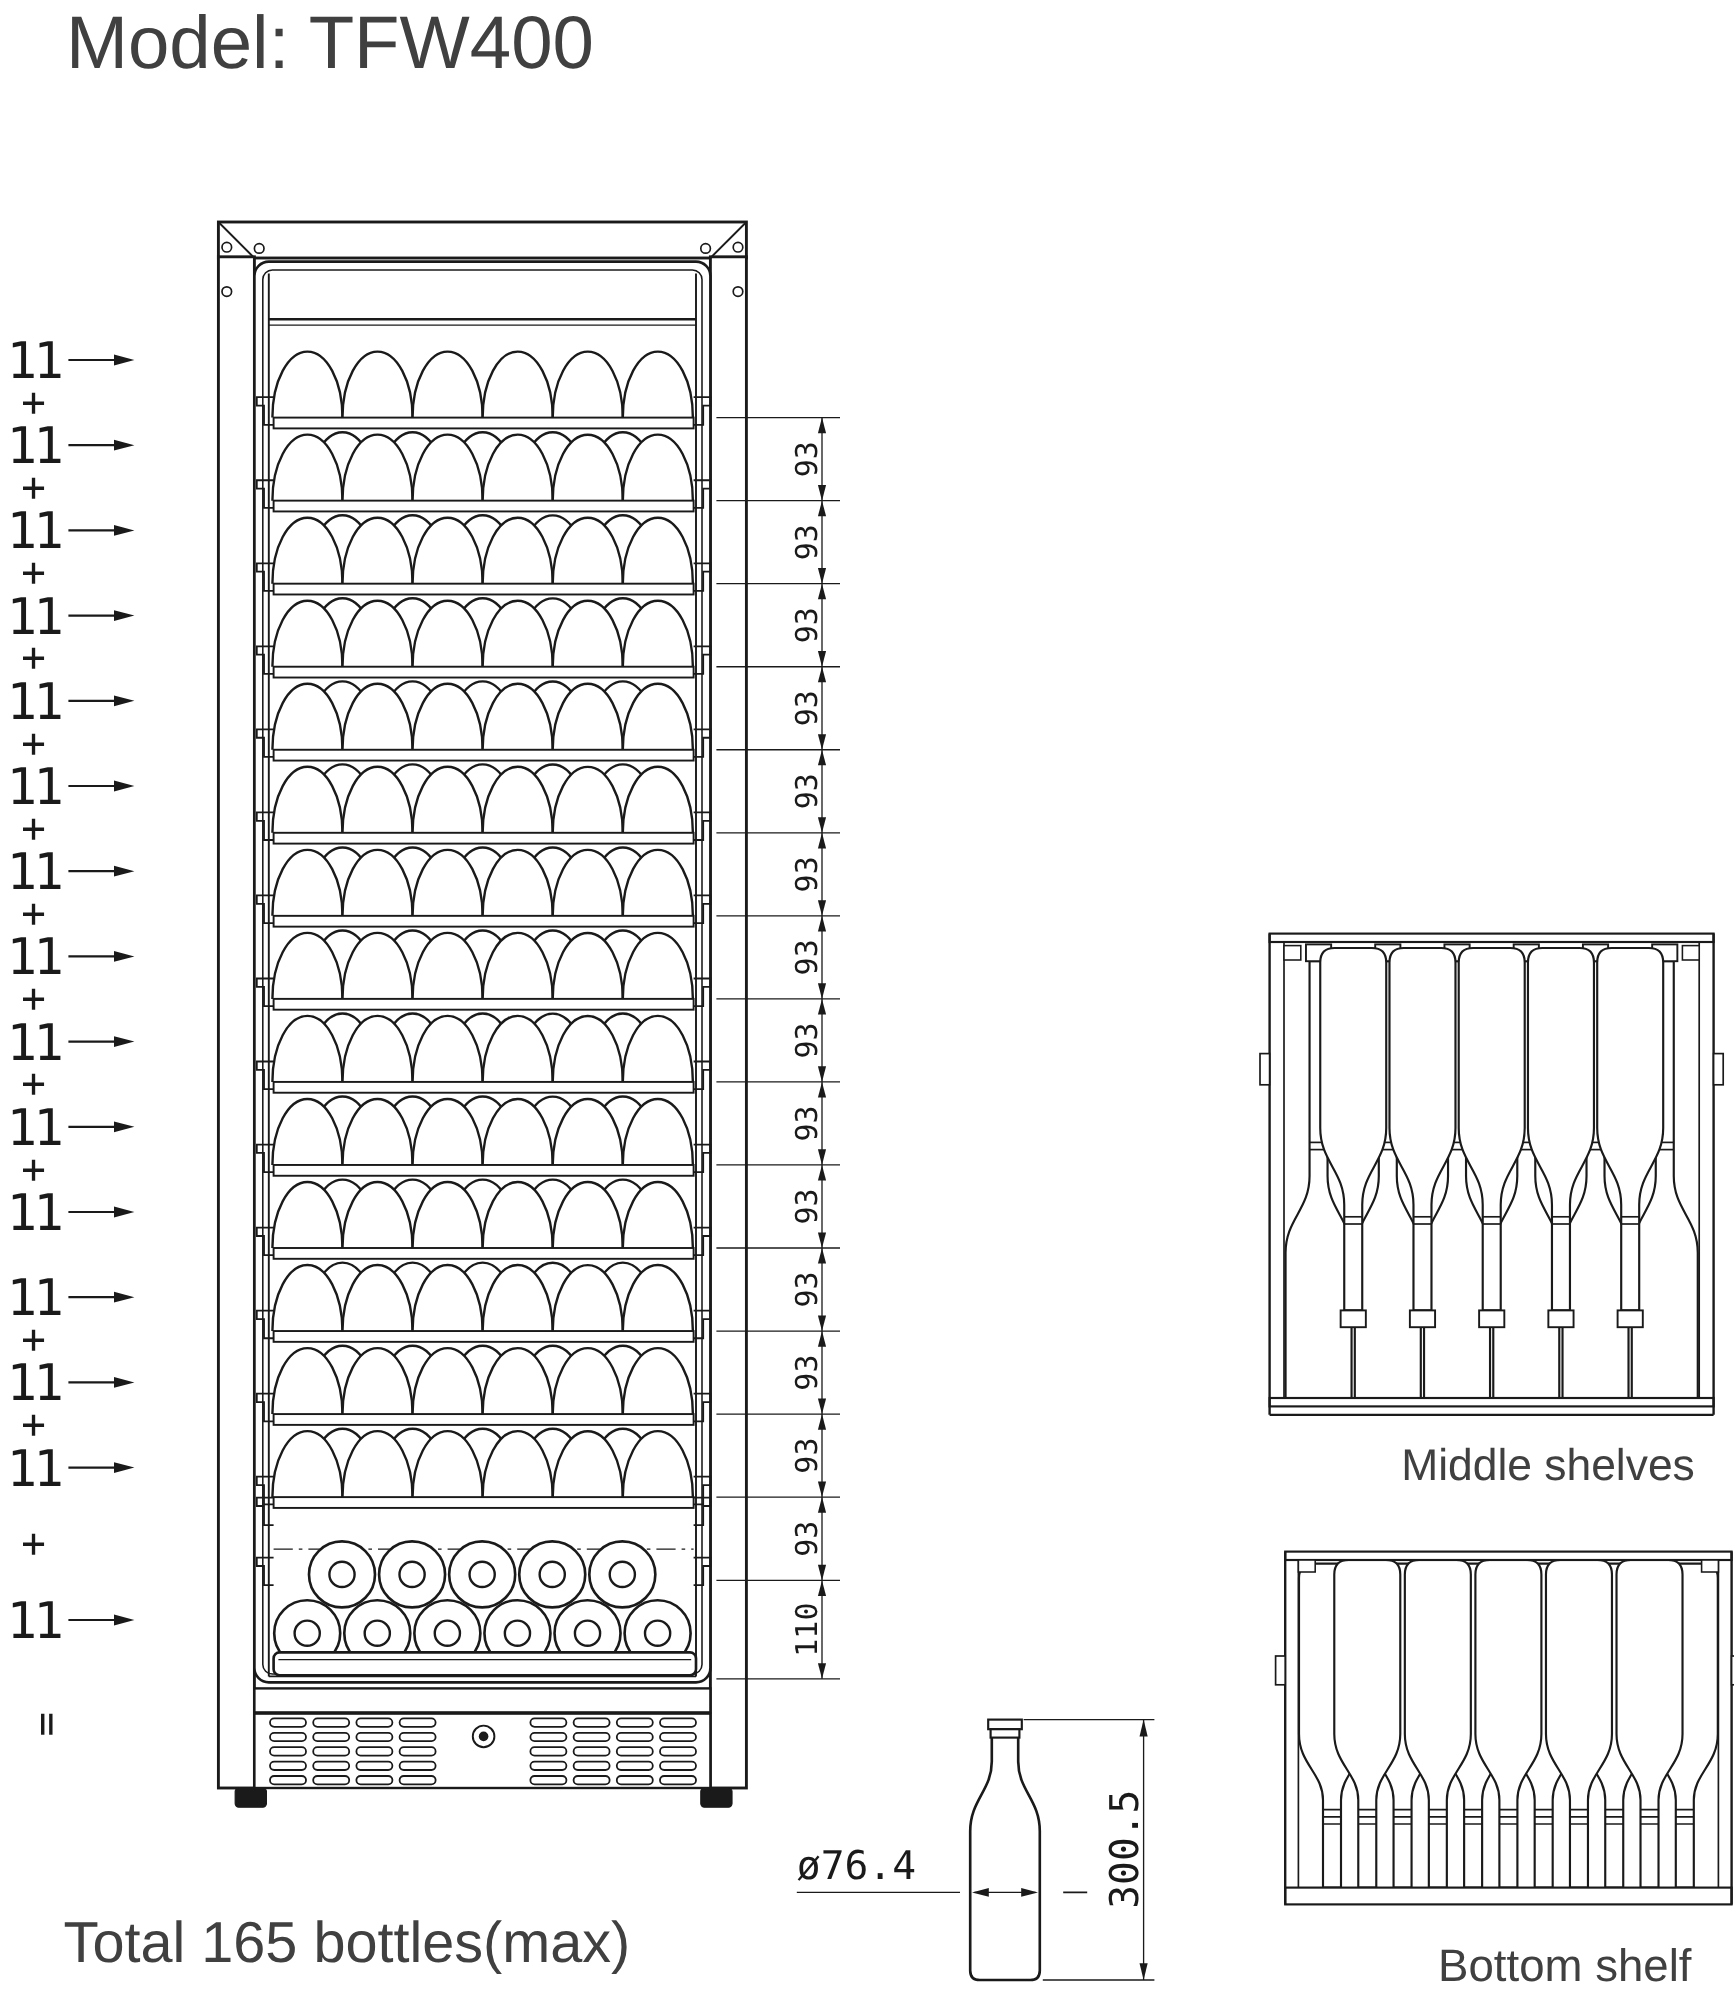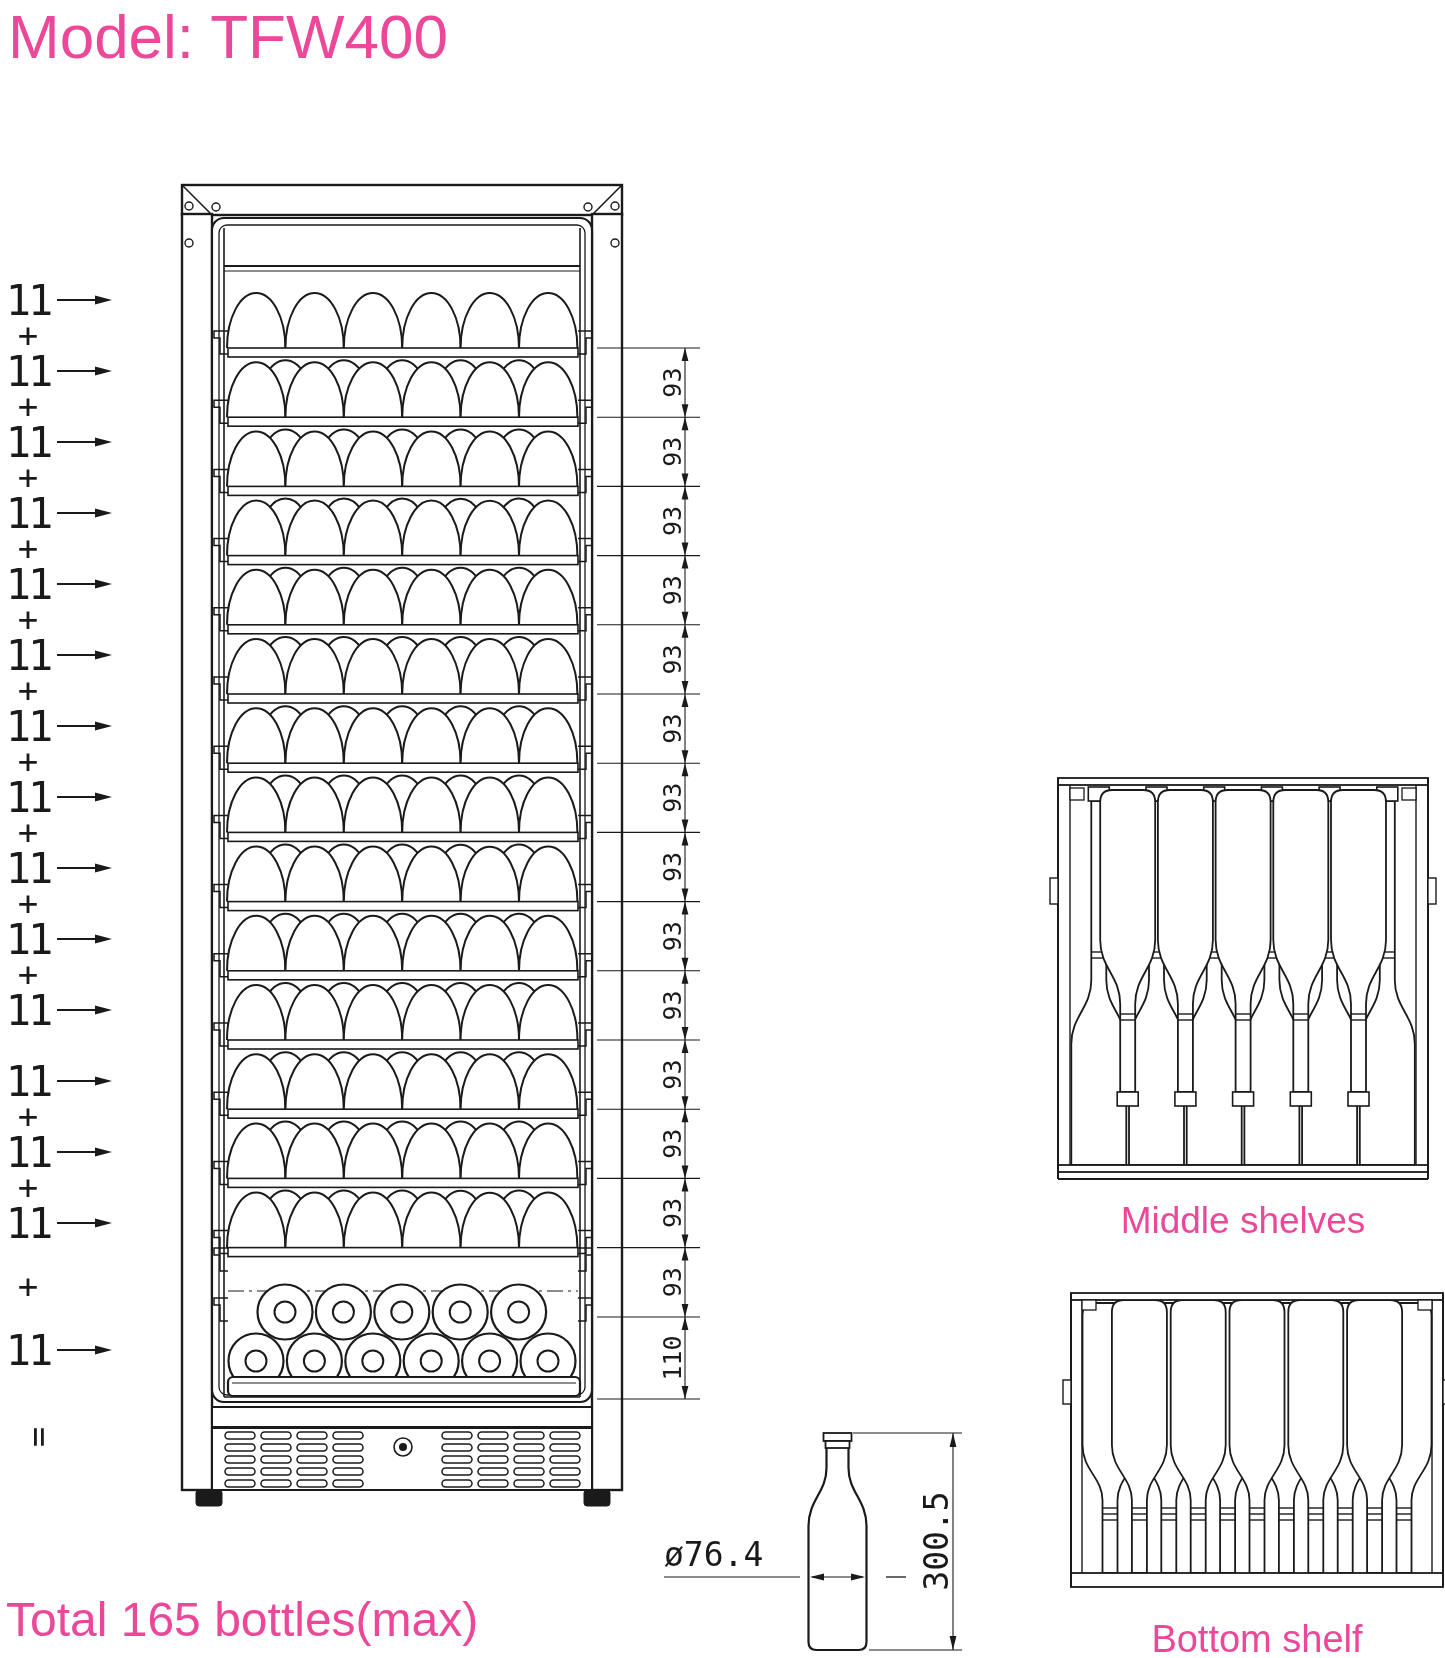--- a/index.html
+++ b/index.html
@@ -1,19 +1,19 @@
 <!DOCTYPE html>
 <html><head>
 <meta charset="utf-8">
 <style>
   html,body{margin:0;padding:0;background:#fff;}
   .stage{position:relative;width:1445px;height:1658px;background:#fff;overflow:hidden;
          font-family:"Liberation Sans",sans-serif;color:#111;}
   .stage svg{position:absolute;left:0;top:0;}
-  .txt{position:absolute;white-space:nowrap;color:#ec4899;}
+  .txt{position:absolute;white-space:nowrap;color:#404040;margin-left:47px;}
   .title{left:8px;top:4px;font-size:62px;line-height:1.05;letter-spacing:0px;}
   .total{left:6px;top:1592px;font-size:48px;}
   .midlbl{left:1058px;top:1200px;width:370px;text-align:center;font-size:37px;}
   .botlbl{left:1071px;top:1618px;width:372px;text-align:center;font-size:38px;}
 </style>
 </head>
 <body>
 
 <div class="stage">
   <svg id="art" width="1445" height="1658" viewBox="0 0 1445 1658">

